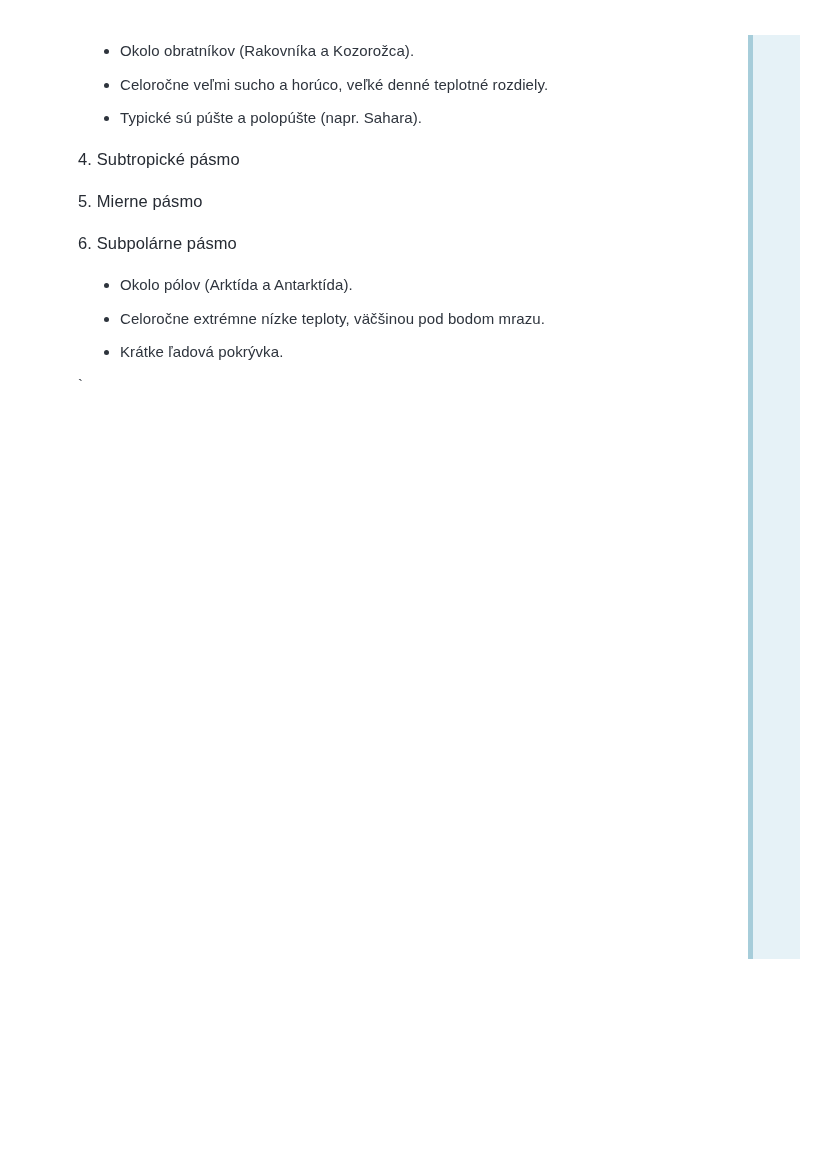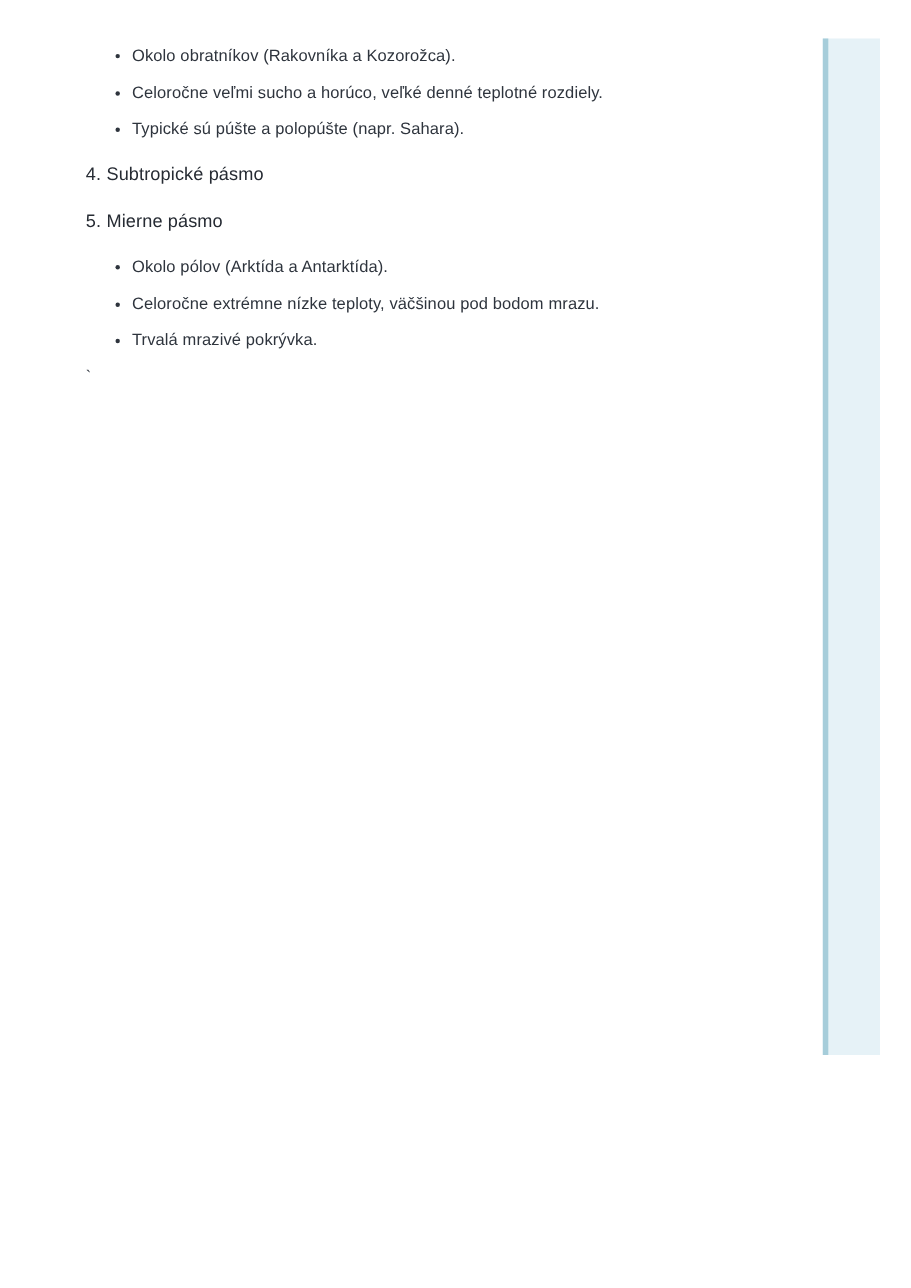--- a/index.html
+++ b/index.html
@@ -94,25 +94,28 @@
     </ul>
 
     <div class="heading">
       <span class="num">4.</span><strong>Subtropické pásmo</strong>
     </div>
 
     <div class="heading">
       <span class="num">5.</span><strong>Mierne pásmo</strong>
     </div>
 
+    <div class="heading">
+      <span class="num">6.</span><strong>Subpolárne pásmo</strong>
+    </div>
 
     <ul class="bullets">
       <li>Okolo pólov (Arktída a Antarktída).</li>
       <li>Celoročne extrémne nízke teploty, väčšinou pod bodom mrazu.</li>
-      <li>Trvalá mrazivé pokrývka.</li>
+      <li>Krátke ľadová pokrývka.</li>
     </ul>
 
     <div class="stray">`</div>
 
   </div>
 
   <div class="footer">(c) Knowunity 2025</div>
 
 </div>
 

